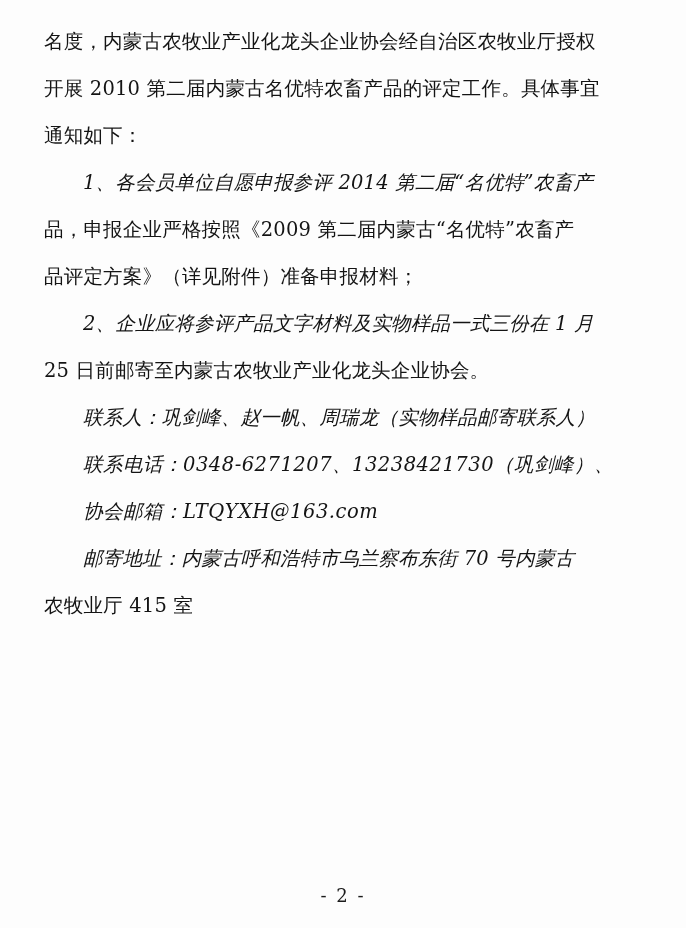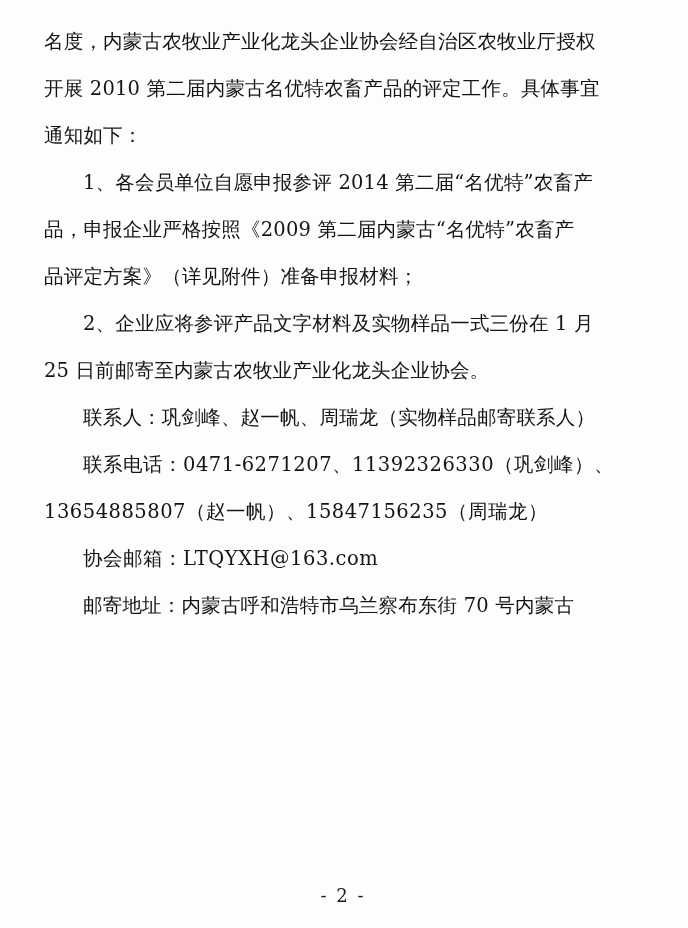--- a/index.html
+++ b/index.html
@@ -30,20 +30,21 @@
     text-align: justify;
     text-justify: inter-ideograph;
     color: #141414;
   }
   .para {
     margin: 0;
     padding: 0;
   }
   .indent-2 {
     text-indent: 2em;
+    font-style: italic;
   }
   .para.mono-ish {
     letter-spacing: 0.5px;
   }
   .page-number {
     position: absolute;
     left: 0;
     right: 0;
     bottom: 22px;
     text-align: center;
@@ -60,19 +61,19 @@
   <div class="doc-body">
     <p class="para">名度，内蒙古农牧业产业化龙头企业协会经自治区农牧业厅授权</p>
     <p class="para">开展 2010 第二届内蒙古名优特农畜产品的评定工作。具体事宜</p>
     <p class="para">通知如下：</p>
     <p class="para indent-2">1、各会员单位自愿申报参评 2014 第二届“名优特”农畜产</p>
     <p class="para">品，申报企业严格按照《2009 第二届内蒙古“名优特”农畜产</p>
     <p class="para">品评定方案》（详见附件）准备申报材料；</p>
     <p class="para indent-2">2、企业应将参评产品文字材料及实物样品一式三份在 1 月</p>
     <p class="para">25 日前邮寄至内蒙古农牧业产业化龙头企业协会。</p>
     <p class="para indent-2">联系人：巩剑峰、赵一帆、周瑞龙（实物样品邮寄联系人）</p>
-    <p class="para indent-2 mono-ish">联系电话：0471-6271207、11392326330（巩剑峰）、</p>
-    <p class="para mono-ish">13654885807（赵一帆）、15847156235（周瑞龙）</p>
+    <p class="para indent-2 mono-ish">联系电话：0348-6271207、13238421730（巩剑峰）、</p>
     <p class="para indent-2 mono-ish">协会邮箱：LTQYXH@163.com</p>
     <p class="para indent-2">邮寄地址：内蒙古呼和浩特市乌兰察布东街 70 号内蒙古</p>
+    <p class="para">农牧业厅 415 室</p>
   </div>
   <div class="page-number">- 2 -</div>
 </div>
 
 </body></html>

